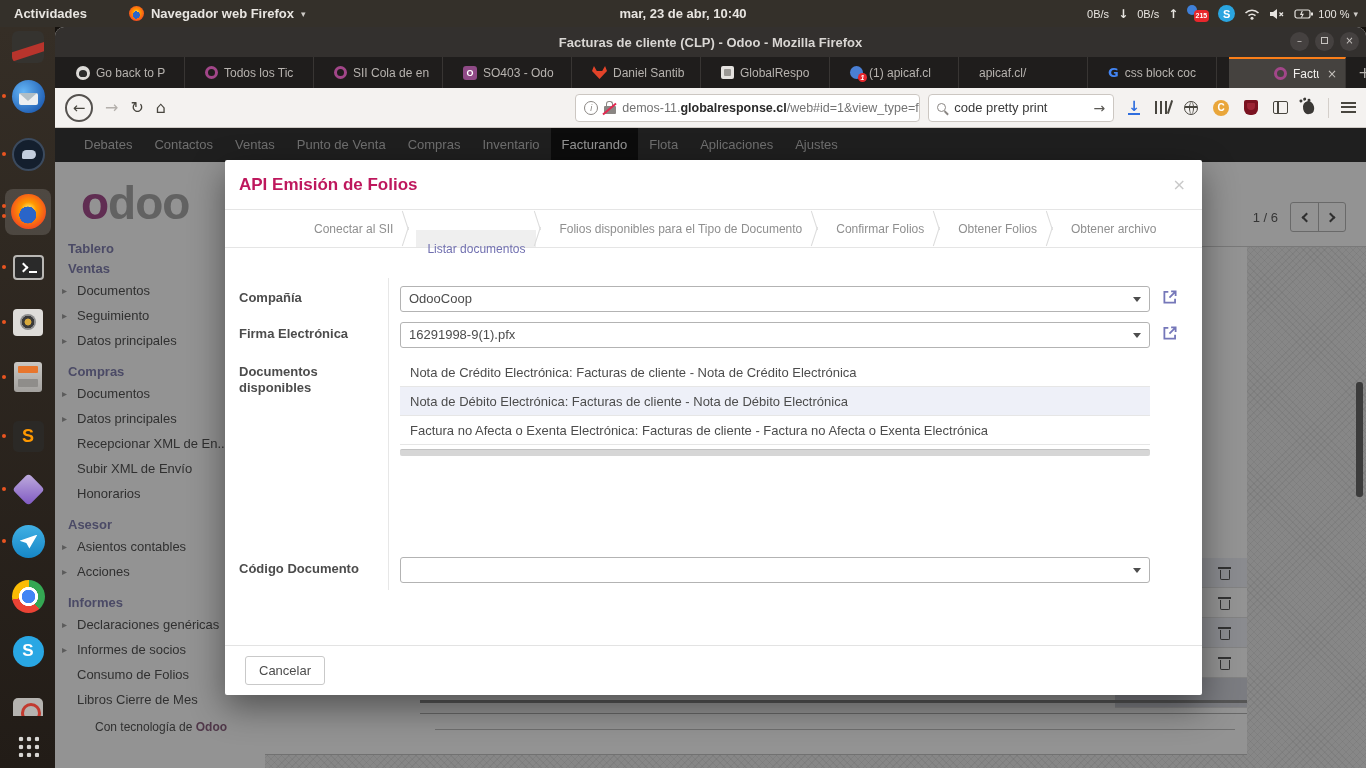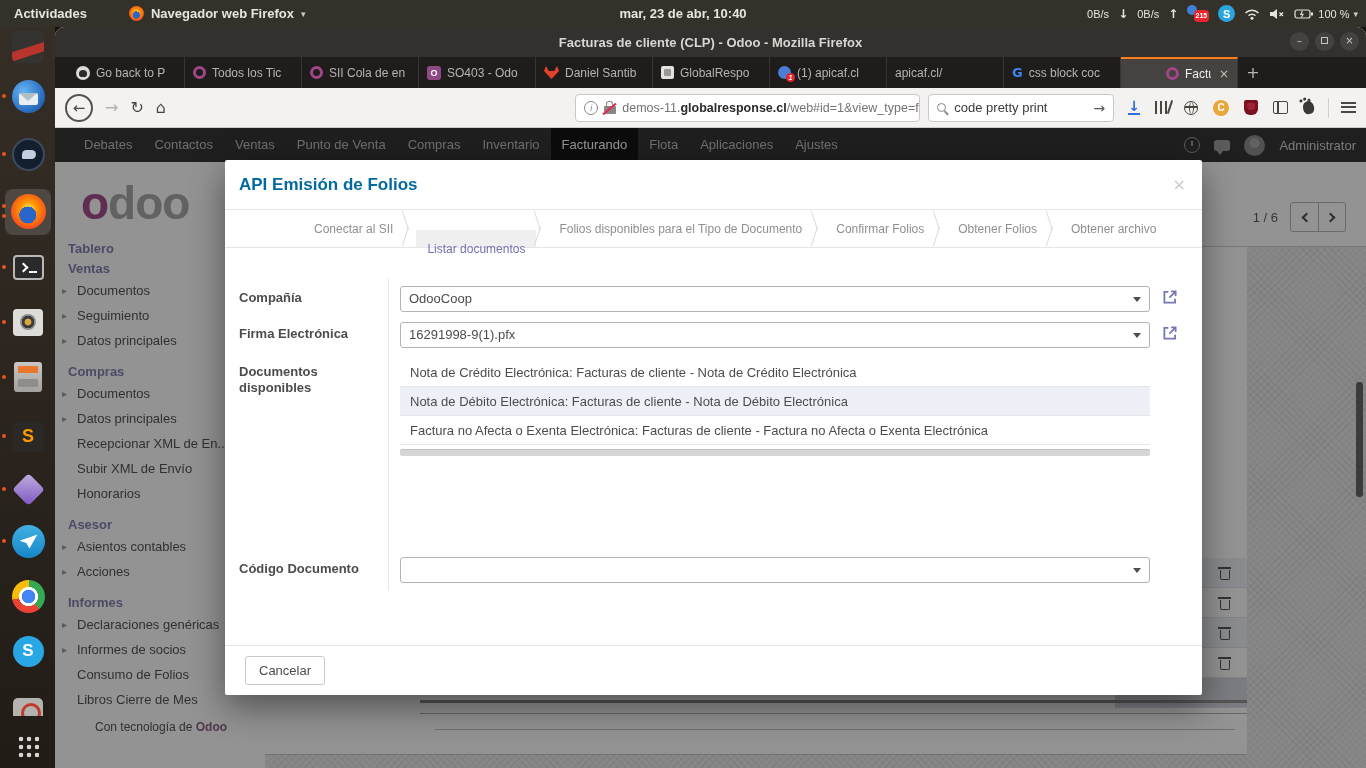--- a/index.html
+++ b/index.html
@@ -71,21 +71,21 @@
     background:radial-gradient(circle,#d8d6d3 2px,transparent 2.6px);background-size:8px 8px;background-position:-1px -1px;}
 
   
   .win{position:absolute;left:55px;top:27px;width:1311px;height:741px;border-radius:9px 9px 0 0;overflow:hidden;background:#f4f2f0;}
   .tbar{position:relative;height:30px;background:#33302e;display:flex;align-items:center;justify-content:center;}
   .wtitle{color:#d9d6d3;font-size:13px;font-weight:bold;}
   .wbtns{position:absolute;right:7px;top:5px;display:flex;gap:6px;}
   .wbtn{width:19px;height:19px;border-radius:50%;background:#454140;color:#c7c3c0;font-size:10px;line-height:18px;text-align:center;}
   .wbtn .sq{display:inline-block;width:7px;height:7px;border:1.5px solid #c7c3c0;margin-top:5px;}
 
-  .tabs{height:31px;background:#1f1d1c;display:flex;align-items:stretch;padding-left:13px;}
+  .tabs{height:31px;background:#1f1d1c;display:flex;align-items:stretch;padding-left:13px;gap:12px;}
   .tab{flex:0 0 117px;display:flex;align-items:center;gap:6px;padding:0 8px;color:#b7b3af;font-size:12px;
     border-right:1px solid #383533;position:relative;overflow:hidden;white-space:nowrap;}
   .tab.active{background:#45423f;color:#f2f0ee;border-top:2px solid #fa7e19;padding-left:45px;}
   .tlabel{overflow:hidden;flex:1;}
   .tclose{color:#c4c0bc;font-size:12px;padding-left:2px;}
   .newtab{width:30px;display:flex;align-items:center;justify-content:center;color:#b7b3af;font-size:16px;}
   .fav{flex:0 0 auto;}
   .fv-gh{width:14px;height:14px;border-radius:50%;background:#dcdad7;position:relative;}
   .fv-gh::after{content:"";position:absolute;left:3px;top:4px;width:8px;height:7px;background:#2b2b2b;border-radius:50% 50% 40% 40%;}
   .fv-ring{width:13px;height:13px;border-radius:50%;border:3px solid #a24689;background:transparent;}
@@ -185,21 +185,21 @@
   .trash::after{content:"";position:absolute;left:1.5px;right:1.5px;top:4px;bottom:0;border:1.5px solid #4f4f4f;border-top:none;border-radius:0 0 2px 2px;}
   .bline{position:absolute;background:#9a9a9a;}
   .vscroll{position:absolute;right:3px;top:220px;width:7px;height:115px;background:#5f5f5f;border-radius:3px;}
 
   .overlay{position:absolute;inset:0;background:rgba(15,15,15,.45);z-index:50;}
 
   
   .modal{position:absolute;left:170px;top:32px;width:977px;height:535px;background:#fff;z-index:100;
     box-shadow:0 12px 35px rgba(0,0,0,.45);border-radius:2px;}
   .m-head{height:50px;border-bottom:1px solid #e5e5e5;display:flex;align-items:center;padding:0 16px 0 14px;}
-  .m-title{font-size:17px;font-weight:bold;color:#0369a1;}
+  .m-title{font-size:17px;font-weight:bold;color:#be185d;}
   .m-close{margin-left:auto;color:#c9c9c9;font-size:16px;line-height:16px;}
   .m-steps{height:38px;border-bottom:1px solid #e5e5e5;display:flex;align-items:stretch;font-size:12px;color:#8f8f8f;}
   .ssp{flex:0 0 78px;}
   .step{line-height:38px;padding:0 11px;white-space:nowrap;}
   .step.active{background:#efefef;color:#7170b0;margin-top:20px;}
   .ssep{flex:0 0 12px;position:relative;}
   .ssep::before{content:"";position:absolute;left:4px;top:0;width:1px;height:20px;background:#dcdcdc;transform:rotate(-18deg);transform-origin:bottom center;}
   .ssep::after{content:"";position:absolute;left:4px;bottom:0;width:1px;height:20px;background:#dcdcdc;transform:rotate(18deg);transform-origin:top center;}
   .m-body{position:relative;height:397px;font-size:13px;color:#4c4c4c;}
   .vline{position:absolute;left:163px;top:30px;height:312px;width:1px;background:#e7e7e7;}
@@ -408,26 +408,20 @@
       <span class="mi">Debates</span>
       <span class="mi">Contactos</span>
       <span class="mi">Ventas</span>
       <span class="mi">Punto de Venta</span>
       <span class="mi">Compras</span>
       <span class="mi">Inventario</span>
       <span class="mi active">Facturando</span>
       <span class="mi">Flota</span>
       <span class="mi">Aplicaciones</span>
       <span class="mi">Ajustes</span>
-      <span class="omright">
-        <span class="oclock"></span>
-        <span class="obub"></span>
-        <span class="oav"></span>
-        <span class="ouser">Administrator</span>
-      </span>
     </div>
 
     <div class="obody">
       <div class="osb">
         <div class="ologo"><span class="o1">o</span><span>doo</span></div>
         <div class="sblist">
           <div class="sh first">Tablero</div>
           <div class="sh" style="margin-top:2px">Ventas</div>
           <div class="si"><i class="car ic">▸</i><span>Documentos</span></div>
           <div class="si"><i class="car ic">▸</i><span>Seguimiento</span></div>

